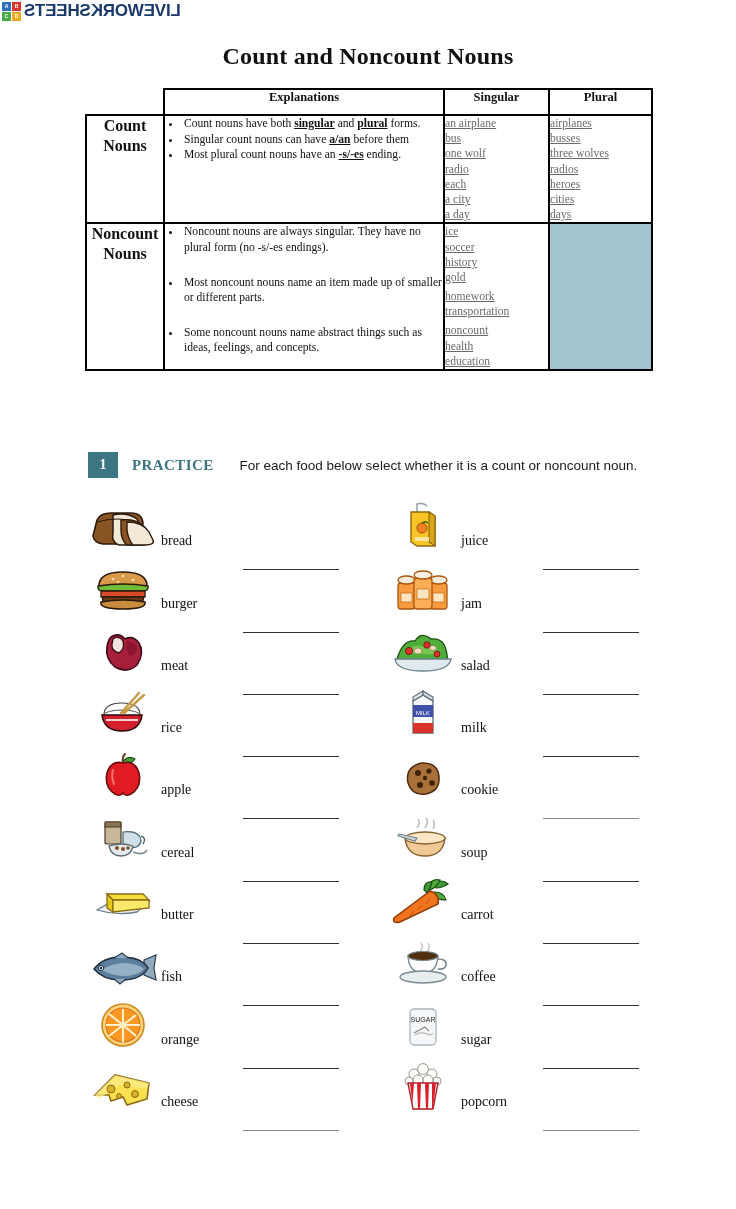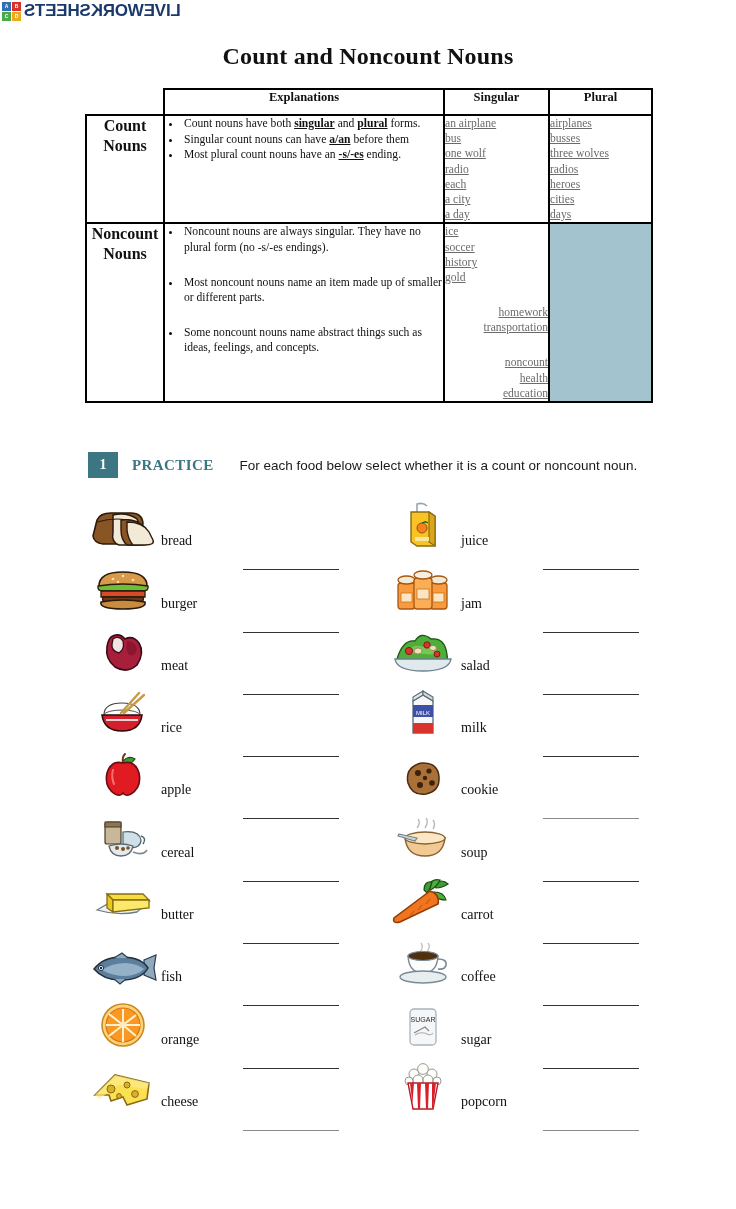--- a/index.html
+++ b/index.html
@@ -127,21 +127,21 @@
 
   td.examples {
     padding: 7px 0 8px 7px;
     font-size: 11.6px;
     line-height: 1.31;
     color: #6b6b6b;
     text-decoration: underline;
   }
   td.examples .grp { margin: 0; }
   td.examples .grp + .grp { margin-top: 16px; }
-  td.examples .grp.gap2 { margin-top: 20px; text-align: right; }
+  td.examples .grp.gap2 { margin-top: 4px; }
   td.examples div { white-space: nowrap; }
 
   td.teal-fill { background: #a3c3ce; }
 
   
   .practice-row {
     position: absolute;
     left: 88px;
     top: 452px;
     display: flex;

